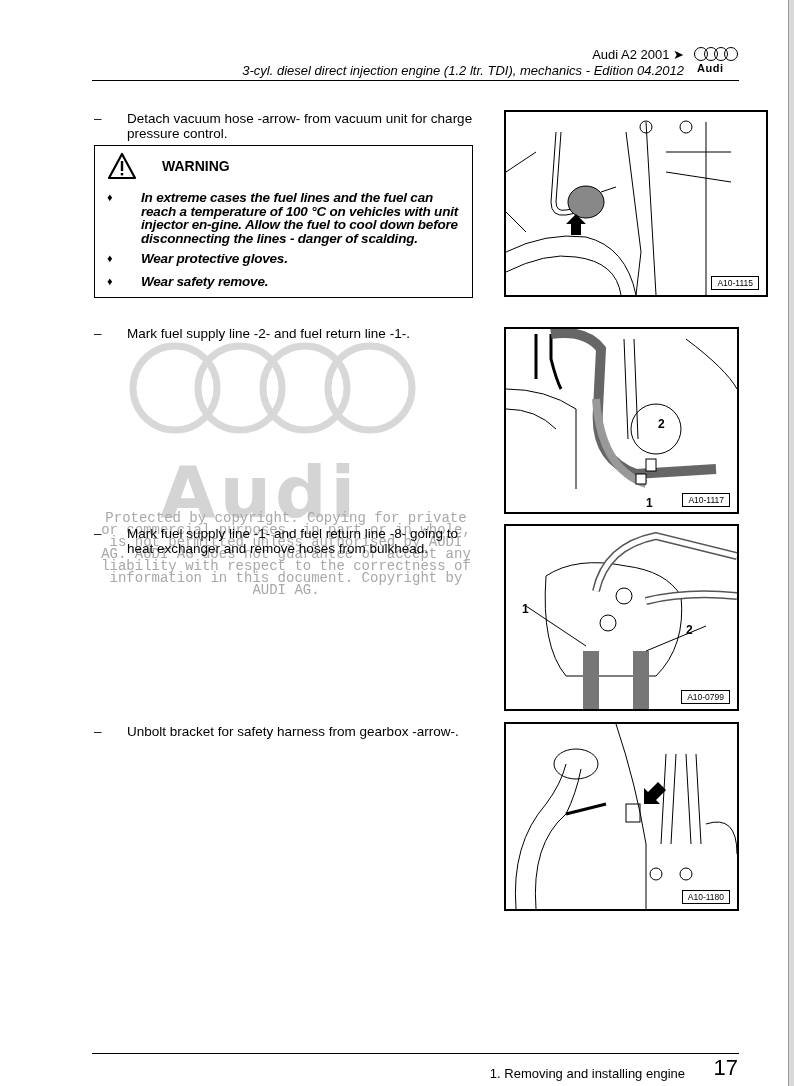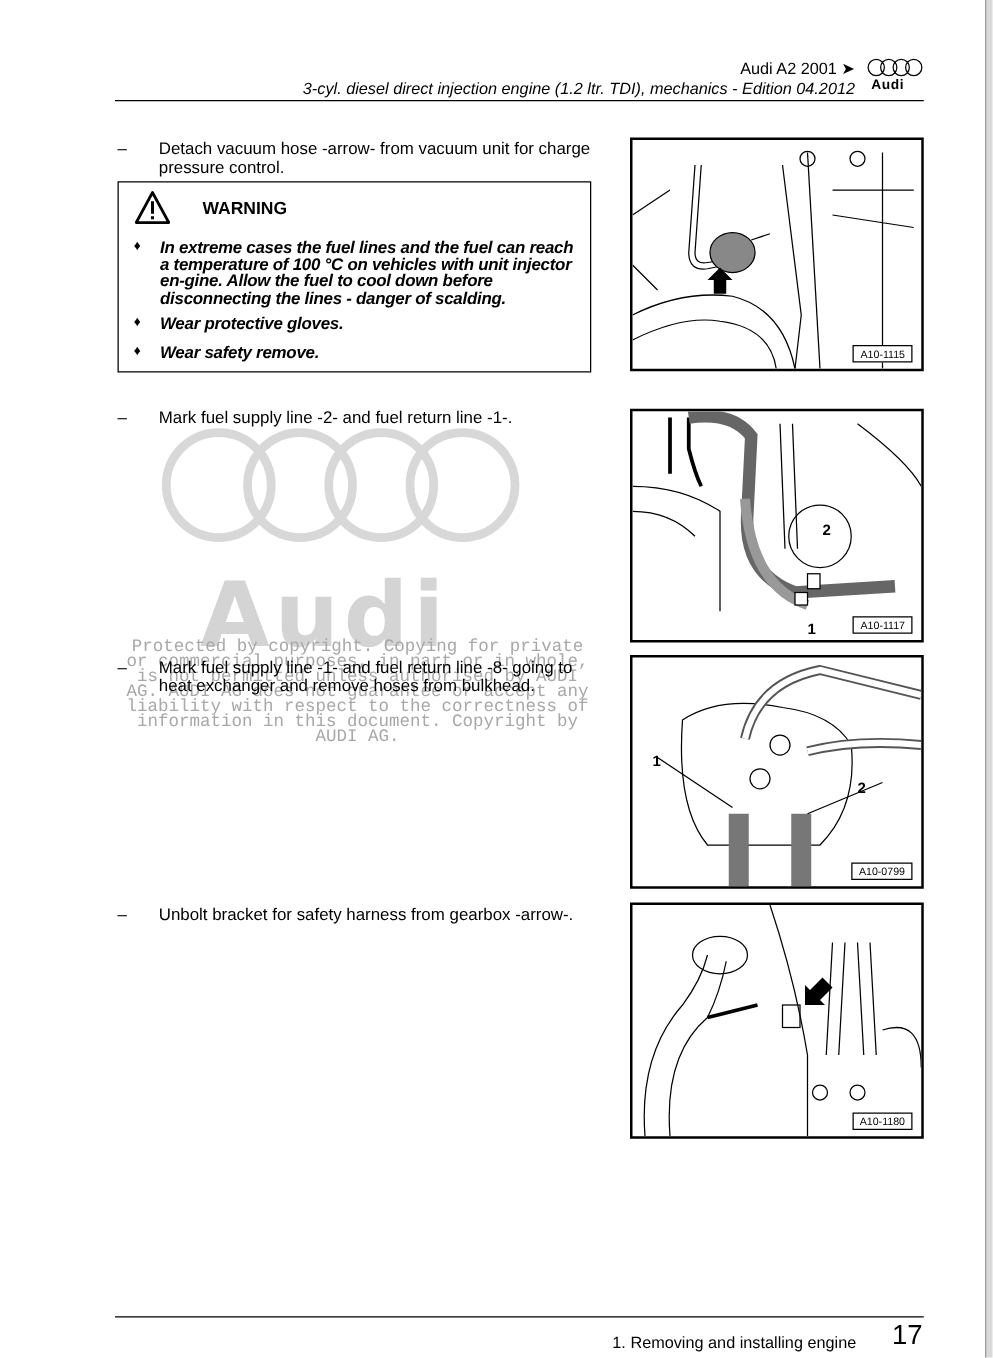--- a/index.html
+++ b/index.html
@@ -13,21 +13,21 @@
   .logo-small .ring { width:12px; height:12px; border:1.5px solid #000; border-radius:50%; margin-right:-4px; background:transparent; }
   .logo-small .word { font-weight:bold; font-size:11px; letter-spacing:0.5px; margin-top:1px; margin-left:3px; }
   .step { position:absolute; left:94px; font-size:13.5px; line-height:15px; width:380px; }
   .step .dash { position:absolute; left:0; top:0; }
   .step .txt { margin-left:33px; display:block; }
   .warnbox { position:absolute; left:94px; top:145px; width:377px; height:151px; border:1.5px solid #000; }
   .warn-icon { position:absolute; left:12px; top:6px; width:30px; height:28px; }
   .warn-title { position:absolute; left:67px; top:12px; font-size:14px; font-weight:bold; }
   .warn-item { position:absolute; left:12px; font-size:13.5px; font-style:italic; font-weight:bold; line-height:13.5px; width:355px; letter-spacing:-0.2px; }
   .warn-item .bul { position:absolute; left:0; top:0; font-style:normal; font-size:11px; }
-  .warn-item .t { display:block; margin-left:21px; }
+  .warn-item .t { display:block; margin-left:34px; }
   .fig { position:absolute; left:504px; width:231px; border:2.5px solid #000; background:#fff; overflow:hidden; }
   .fig svg { position:absolute; left:0; top:0; }
   .fig .figid { position:absolute; right:7px; bottom:5px; border:1px solid #000; font-size:8.5px; padding:1px 5px; background:#fff; }
   .callout { position:absolute; font-size:12px; font-weight:bold; }
   .wm-rings { position:absolute; left:125px; top:340px; }
   .wm-word { position:absolute; left:160px; top:450px; font-size:72px; font-weight:bold; color:#d4d4d4; letter-spacing:4px; font-family:"DejaVu Sans", sans-serif; }
   .wm-text { position:absolute; left:96px; top:512px; width:380px; text-align:center; font-size:14px; line-height:12px; color:#a8a8a8;font-family:Liberation Mono, monospace; }
   .ftr-rule { position:absolute; left:92px; top:1053px; width:647px; height:1px; background:#000; }
   .ftr-title { position:absolute; right:109px; top:1066px; font-size:13px; }
   .ftr-page { position:absolute; right:56px; top:1055px; font-size:22px; }
@@ -95,21 +95,21 @@
 <div class="step" style="top:526px;">
   <span class="dash">–</span>
   <span class="txt">Mark fuel supply line -1- and fuel return line -8- going to heat exchanger and remove hoses from bulkhead.</span>
 </div>
 
 <div class="step" style="top:724px;">
   <span class="dash">–</span>
   <span class="txt">Unbolt bracket for safety harness from gearbox -arrow-.</span>
 </div>
 
-<div class="fig" style="top:110px; height:183px;">
+<div class="fig" style="top:110px; height:183px;padding-left:29px;">
   <svg width="231" height="183">
     <g fill="none" stroke="#000" stroke-width="1">
       <path d="M50 20 L45 90 Q45 105 60 103 L75 100"></path>
       <path d="M55 20 L50 90 Q50 100 60 98 L75 96"></path>
       <ellipse cx="80" cy="90" rx="18" ry="16" fill="#888"></ellipse>
       <path d="M95 80 L110 75"></path>
       <path d="M120 20 L135 140 L130 183"></path>
       <path d="M140 10 L150 183"></path>
       <path d="M160 40 L225 40 M160 60 L225 70 M200 10 L200 183"></path>
       <circle cx="140" cy="15" r="6"></circle>

